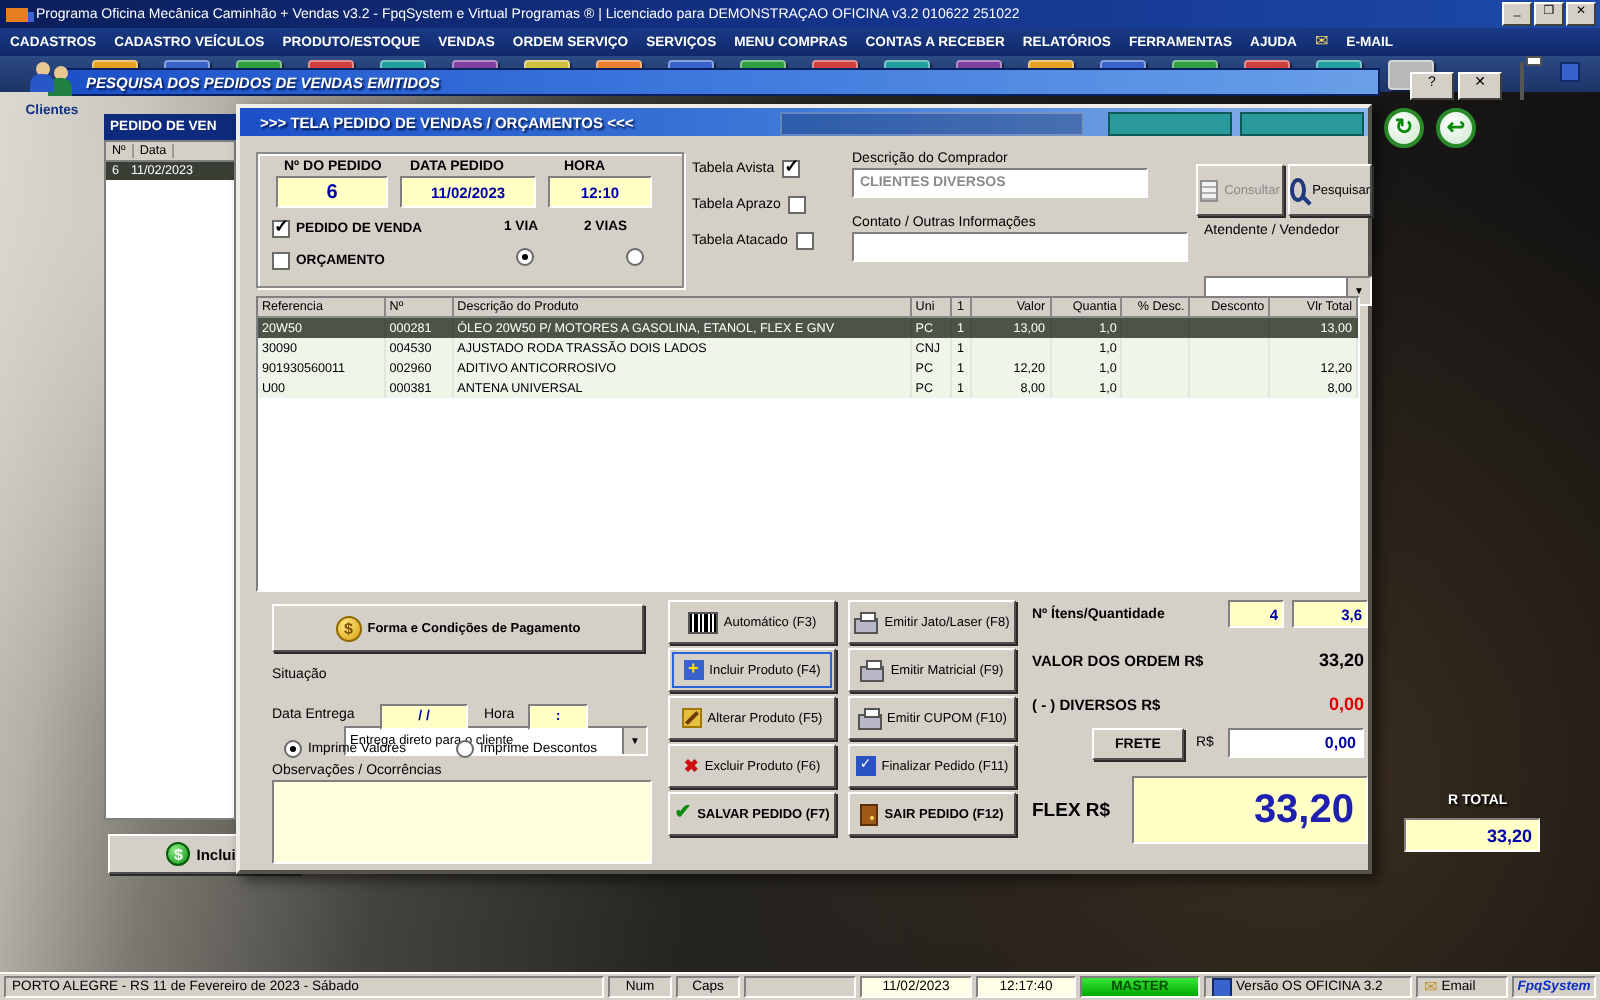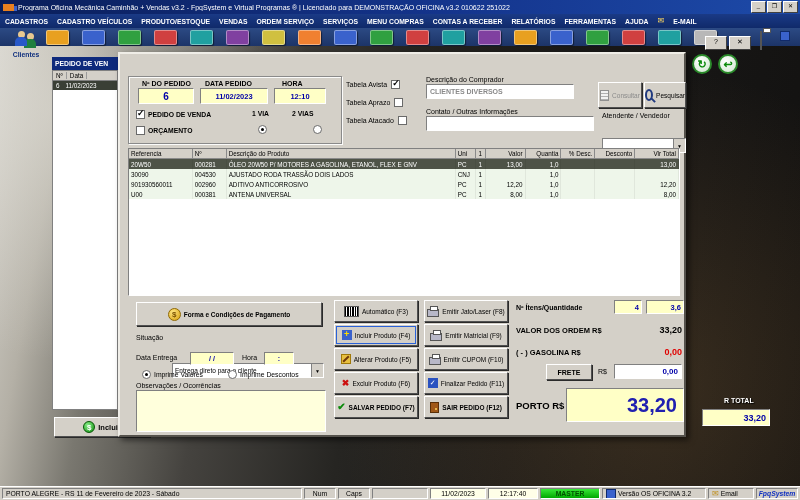--- a/index.html
+++ b/index.html
@@ -182,20 +182,23 @@
   <span class="abs icon-printer" style="left:760px;top:32px;"></span>
   <span class="abs icon-chip" style="left:780px;top:31px;"></span>
 
   
   <div class="abs" style="left:6px;top:31px;width:40px;text-align:center;z-index:5;">
     <span class="icon-people" style="display:inline-block;"></span>
     <div style="font-size:6.8px;font-weight:bold;color:#10307e;">Clientes</div>
   </div>
 
   
+  <div class="abs pesq-bar">
+    <span>PESQUISA DOS PEDIDOS DE VENDAS EMITIDOS</span>
+  </div>
   <span class="abs wbtn" style="left:704px;top:36px;width:20px;height:12px;line-height:10px;font-size:7px;">?</span>
   <span class="abs wbtn" style="left:728px;top:36px;width:20px;height:12px;line-height:10px;font-size:7px;">✕</span>
 
   <span class="abs roundbtn" style="left:692px;top:54px;">↻</span>
   <span class="abs roundbtn" style="left:718px;top:54px;">↩</span>
 
   
   <div class="abs minihdr" style="left:52px;top:57px;width:66px;height:13px;z-index:4;">
     <span>PEDIDO DE VEN</span>
   </div>
@@ -215,20 +218,26 @@
     <span class="icon-cash"></span>
     <span>Incluir</span>
   </div>
   <div class="abs lbl" style="left:724px;top:397px;color:#fff;text-shadow:1px 1px 1px #000;z-index:4;">R TOTAL</div>
   <div class="abs sunk yellow" style="left:702px;top:409px;width:68px;height:17px;z-index:4;font-size:9px;display:flex;align-items:center;justify-content:flex-end;padding-right:3px;">
     <span>33,20</span>
   </div>
 
   
   <div class="abs dialog">
+    <div class="dlg-cap">
+      <span>&gt;&gt;&gt;  TELA PEDIDO DE VENDAS / ORÇAMENTOS  &lt;&lt;&lt;</span>
+      <span style="position:absolute;left:270px;top:2px;width:150px;height:10px;background:rgba(20,40,90,.35);border:1px solid rgba(255,255,255,.25);"></span>
+      <span style="position:absolute;left:434px;top:2px;width:60px;height:10px;background:#2a9a9a;border:1px solid #0d5a5a;"></span>
+      <span style="position:absolute;left:500px;top:2px;width:60px;height:10px;background:#2a9a9a;border:1px solid #0d5a5a;"></span>
+    </div>
 
     
     <div class="abs frame" style="left:8px;top:22px;width:212px;height:66px;"></div>
     <div class="abs lbl" style="left:22px;top:26px;">Nº DO PEDIDO</div>
     <div class="abs sunk yellow" style="left:18px;top:34px;width:56px;height:16px;font-size:10px;display:flex;align-items:center;justify-content:center;">
         <span>6</span>
       </div>
     <div class="abs lbl" style="left:85px;top:26px;">DATA PEDIDO</div>
     <div class="abs sunk yellow" style="left:80px;top:34px;width:68px;height:16px;font-size:7.5px;display:flex;align-items:center;justify-content:center;">
         <span>11/02/2023</span>
@@ -437,32 +446,32 @@
     <div class="abs sunk yellow" style="left:494px;top:246px;width:28px;height:14px;font-size:7.5px;display:flex;align-items:center;justify-content:flex-end;padding-right:2px;">
         <span>4</span>
       </div>
     <div class="abs sunk yellow" style="left:526px;top:246px;width:38px;height:14px;font-size:7.5px;display:flex;align-items:center;justify-content:flex-end;padding-right:2px;">
         <span>3,6</span>
       </div>
 
     <div class="abs lbl" style="left:396px;top:272px;font-size:7.5px;">VALOR DOS ORDEM R$</div>
     <div class="abs lbl" style="left:482px;top:271px;width:80px;text-align:right;font-size:9px;">33,20</div>
 
-    <div class="abs lbl" style="left:396px;top:294px;font-size:7.5px;">( - ) GASOLINA R$</div>
+    <div class="abs lbl" style="left:396px;top:294px;font-size:7.5px;">( - ) DIVERSOS R$</div>
     <div class="abs lbl" style="left:482px;top:293px;width:80px;text-align:right;font-size:9px;color:#e00000;">0,00</div>
 
     <div class="abs btn" style="left:426px;top:310px;width:46px;height:16px;font-size:7px;font-weight:bold;">
       <span>FRETE</span>
     </div>
     <div class="abs lbl" style="left:478px;top:314px;font-weight:normal;">R$</div>
     <div class="abs sunk" style="left:494px;top:310px;width:68px;height:15px;font-size:8px;font-weight:bold;color:#0000a8;display:flex;align-items:center;justify-content:flex-end;padding-right:3px;">
         <span>0,00</span>
       </div>
 
-    <div class="abs lbl" style="left:396px;top:346px;font-size:9.5px;">PORTO R$</div>
+    <div class="abs lbl" style="left:396px;top:346px;font-size:9.5px;">FLEX R$</div>
     <div class="abs sunk yellow" style="left:446px;top:334px;width:118px;height:34px;display:flex;align-items:center;justify-content:flex-end;padding-right:6px;">
       <span style="font-size:20px;font-weight:bold;color:#2020b0;">33,20</span>
     </div>
   </div>
   
 
   
   <div class="abs statusbar">
     <span class="seg" style="width:300px;">PORTO ALEGRE - RS 11 de Fevereiro de 2023 - Sábado</span>
     <span class="seg" style="width:32px;justify-content:center;">Num</span>

